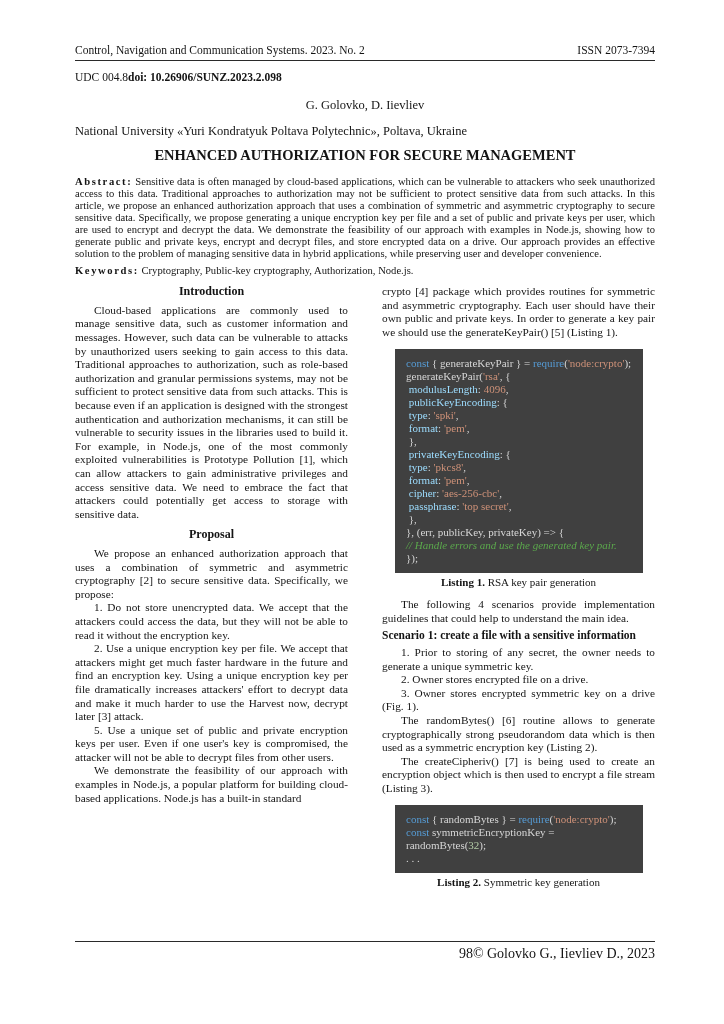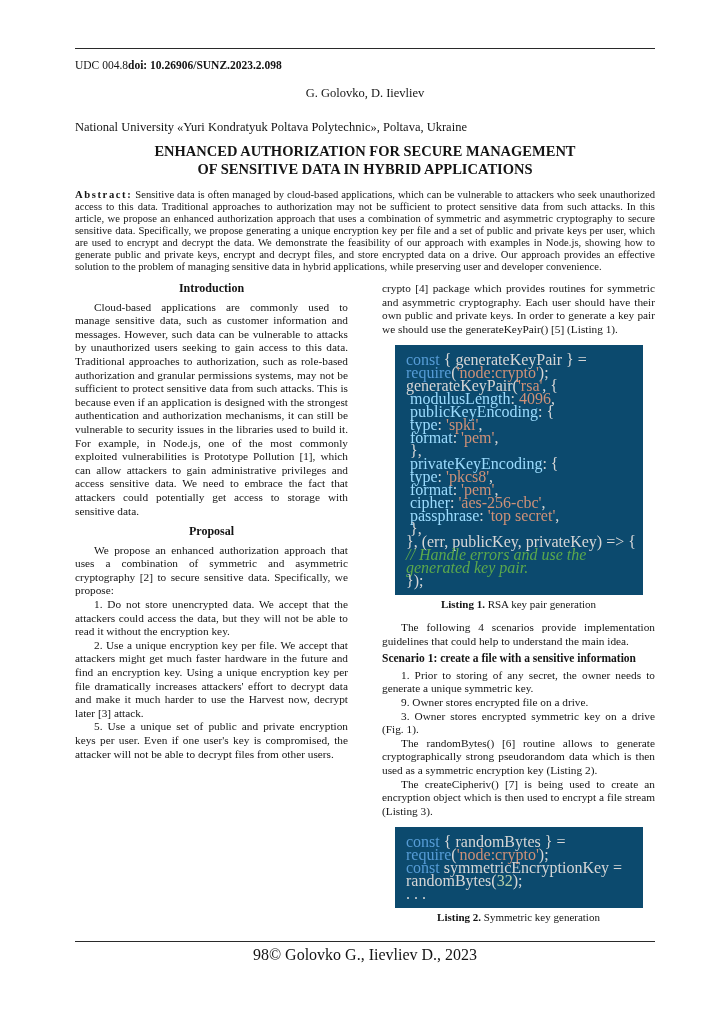--- a/index.html
+++ b/index.html
@@ -3,89 +3,97 @@
 <meta charset="utf-8">
 <style>
   html,body{margin:0;padding:0;background:#ffffff;}
   body{width:724px;height:1024px;position:relative;font-family:"Liberation Serif","DejaVu Serif",serif;color:#141414;}
   .page{position:absolute;inset:0;padding:44px 69px 0 75px;box-sizing:border-box;}
   .head-row{display:flex;justify-content:space-between;font-size:11.5px;align-items:baseline;}
   .head-rule{border:none;border-top:1.5px solid #2a2a2a;margin:4px 0 0 0;}
   .udc-row{display:flex;justify-content:flex-start;font-size:11.5px;margin-top:10px;}
   .doi{font-weight:bold;}
   .authors{margin-top:15px;font-size:12.5px;text-align:center;}
-  .affiliation{margin-top:19px;font-size:12.5px;}
+  .affiliation{margin-top:11px;font-size:12.5px;}
   .title{text-align:center;font-size:14.5px;line-height:17.5px;font-weight:bold;margin:8px 0 11px 0;}
   .abstract{font-size:10.6px;line-height:12px;text-align:justify;margin:0 0 5px 0;}
   .spaced-label{font-weight:bold;letter-spacing:1.6px;}
   .keywords{font-size:10.6px;line-height:11.8px;margin:0;}
   .columns{display:flex;gap:34px;margin-top:9px;}
   .col{width:278px;font-size:11.3px;line-height:13.6px;text-align:justify;}
   .col > :first-child{margin-top:0;}
   .col-heading{text-align:center;font-weight:bold;font-size:12px;margin:7px 0 5px 0;}
   .scenario-heading{font-weight:bold;font-size:11.5px;margin:4px 0 3px 0;text-align:left;}
   .para{margin:0;text-indent:19px;}
   .para.no-indent{text-indent:0;}
-  .code-box{background:#0c4a6e;margin:9px 0 3px 13px;width:248px;box-sizing:border-box;padding:8px 6px 8px 11px;font-size:16px;line-height:13px;text-align:left;white-space:pre-wrap;}
+  .code-box{background:#404040;margin:9px 0 3px 13px;width:248px;box-sizing:border-box;padding:8px 6px 8px 11px;font-size:11px;line-height:13px;text-align:left;white-space:pre-wrap;}
   .code-line{min-height:13px;}
   .tok-kw{color:#569cd6;}
   .tok-pl{color:#d6d6d6;}
   .tok-prop{color:#9cdcfe;}
   .tok-str{color:#ce9178;}
   .tok-num{color:#b5cea8;}
   .tok-com{color:#5ba84c;font-style:italic;}
   .caption{text-align:center;font-size:11px;margin:3px 0 9px 0;text-indent:0;}
   .footer{position:absolute;top:941px;left:75px;right:69px;}
   .foot-rule{border:none;border-top:1.2px solid #2a2a2a;margin:0;}
-  .foot-row{display:flex;justify-content:center;font-size:16px;margin-top:4px;}
+  .foot-row{display:flex;justify-content:flex-end;font-size:14px;margin-top:4px;}
 </style>
 </head>
 <body>
 
 <div class="page">
 
+  <div class="head-row">
+    <span>Control, Navigation and Communication Systems. 2023. No. 2</span>
+    <span>ISSN 2073-7394</span>
+  </div>
   <hr class="head-rule">
 
   <div class="udc-row">
     <span>UDC 004.8</span>
     <span class="doi">doi: 10.26906/SUNZ.2023.2.098</span>
   </div>
 
   <div class="authors">G. Golovko, D. Iievliev</div>
   <div class="affiliation">National University «Yuri Kondratyuk Poltava Polytechnic», Poltava, Ukraine</div>
 
   <div class="title">
     <span>ENHANCED AUTHORIZATION FOR SECURE MANAGEMENT</span><br>
-    <span>OF SENSITIVE DATA IN HYBRID APPLICATIONS</span>
   </div>
 
   <p class="abstract">
     <span class="spaced-label">Abstract:</span>
     <span>Sensitive data is often managed by cloud-based applications, which can be vulnerable to attackers who seek unauthorized access to this data. Traditional approaches to authorization may not be sufficient to protect sensitive data from such attacks. In this article, we propose an enhanced authorization approach that uses a combination of symmetric and asymmetric cryptography to secure sensitive data. Specifically, we propose generating a unique encryption key per file and a set of public and private keys per user, which are used to encrypt and decrypt the data. We demonstrate the feasibility of our approach with examples in Node.js, showing how to generate public and private keys, encrypt and decrypt files, and store encrypted data on a drive. Our approach provides an effective solution to the problem of managing sensitive data in hybrid applications, while preserving user and developer convenience.</span>
   </p>
 
+  <p class="keywords">
+    <span class="spaced-label">Keywords:</span>
+    <span>Cryptography, Public-key cryptography, Authorization, Node.js.</span>
+  </p>
 
   <div class="columns">
     <div class="col">
         <div class="col-heading">Introduction</div>
         <p class="para">Cloud-based applications are commonly used to manage sensitive data, such as customer information and messages. However, such data can be vulnerable to attacks by unauthorized users seeking to gain access to this data. Traditional approaches to authorization, such as role-based authorization and granular permissions systems, may not be sufficient to protect sensitive data from such attacks. This is because even if an application is designed with the strongest authentication and authorization mechanisms, it can still be vulnerable to security issues in the libraries used to build it. For example, in Node.js, one of the most commonly exploited vulnerabilities is Prototype Pollution [1], which can allow attackers to gain administrative privileges and access sensitive data. We need to embrace the fact that attackers could potentially get access to storage with sensitive data.</p>
         <div class="col-heading">Proposal</div>
         <p class="para">We propose an enhanced authorization approach that uses a combination of symmetric and asymmetric cryptography [2] to secure sensitive data. Specifically, we propose:</p>
         <p class="para">1.  Do not store unencrypted data. We accept that the attackers could access the data, but they will not be able to read it without the encryption key.</p>
         <p class="para">2.  Use a unique encryption key per file. We accept that attackers might get much faster hardware in the future and find an encryption key. Using a unique encryption key per file dramatically increases attackers' effort to decrypt data and make it much harder to use the Harvest now, decrypt later [3] attack.</p>
         <p class="para">5.  Use a unique set of public and private encryption keys per user. Even if one user's key is compromised, the attacker will not be able to decrypt files from other users.</p>
+        <p class="para">We demonstrate the feasibility of our approach with examples in Node.js, a popular platform for building cloud-based applications. Node.js has a built-in standard</p>
       </div>
     <div class="col">
         <p class="para no-indent">crypto [4] package which provides routines for symmetric and asymmetric cryptography. Each user should have their own public and private keys. In order to generate a key pair we should use the generateKeyPair() [5] (Listing 1).</p>
         <div class="code-box"><div class="code-line"><span class="tok-kw">const</span><span class="tok-pl"> { generateKeyPair } = </span><span class="tok-kw">require</span><span class="tok-pl">(</span><span class="tok-str">'node:crypto'</span><span class="tok-pl">);</span></div><div class="code-line"><span class="tok-pl">generateKeyPair(</span><span class="tok-str">'rsa'</span><span class="tok-pl">, {</span></div><div class="code-line"><span class="tok-pl"> </span><span class="tok-prop">modulusLength</span><span class="tok-pl">: </span><span class="tok-str">4096</span><span class="tok-pl">,</span></div><div class="code-line"><span class="tok-pl"> </span><span class="tok-prop">publicKeyEncoding</span><span class="tok-pl">: {</span></div><div class="code-line"><span class="tok-pl"> </span><span class="tok-prop">type</span><span class="tok-pl">: </span><span class="tok-str">'spki'</span><span class="tok-pl">,</span></div><div class="code-line"><span class="tok-pl"> </span><span class="tok-prop">format</span><span class="tok-pl">: </span><span class="tok-str">'pem'</span><span class="tok-pl">,</span></div><div class="code-line"><span class="tok-pl"> },</span></div><div class="code-line"><span class="tok-pl"> </span><span class="tok-prop">privateKeyEncoding</span><span class="tok-pl">: {</span></div><div class="code-line"><span class="tok-pl"> </span><span class="tok-prop">type</span><span class="tok-pl">: </span><span class="tok-str">'pkcs8'</span><span class="tok-pl">,</span></div><div class="code-line"><span class="tok-pl"> </span><span class="tok-prop">format</span><span class="tok-pl">: </span><span class="tok-str">'pem'</span><span class="tok-pl">,</span></div><div class="code-line"><span class="tok-pl"> </span><span class="tok-prop">cipher</span><span class="tok-pl">: </span><span class="tok-str">'aes-256-cbc'</span><span class="tok-pl">,</span></div><div class="code-line"><span class="tok-pl"> </span><span class="tok-prop">passphrase</span><span class="tok-pl">: </span><span class="tok-str">'top secret'</span><span class="tok-pl">,</span></div><div class="code-line"><span class="tok-pl"> },</span></div><div class="code-line"><span class="tok-pl">}, (err, publicKey, privateKey) =&gt; {</span></div><div class="code-line"><span class="tok-com">// Handle errors and use the generated key pair.</span></div><div class="code-line"><span class="tok-pl">});</span></div></div>
         <div class="caption"><b>Listing 1.</b><span> RSA key pair generation</span></div>
         <p class="para">The following 4 scenarios provide implementation guidelines that could help to understand the main idea.</p>
         <div class="scenario-heading">Scenario 1: create a file with a sensitive information</div>
         <p class="para">1.  Prior to storing of any secret, the owner needs to generate a unique symmetric key.</p>
-        <p class="para">9.  Owner stores encrypted file on a drive.</p>
+        <p class="para">2.  Owner stores encrypted file on a drive.</p>
         <p class="para">3.  Owner stores encrypted symmetric key on a drive (Fig. 1).</p>
         <p class="para">The randomBytes() [6] routine allows to generate cryptographically strong pseudorandom data which is then used as a symmetric encryption key (Listing 2).</p>
         <p class="para">The createCipheriv() [7] is being used to create an encryption object which is then used to encrypt a file stream (Listing 3).</p>
         <div class="code-box"><div class="code-line"><span class="tok-kw">const</span><span class="tok-pl"> { randomBytes } = </span><span class="tok-kw">require</span><span class="tok-pl">(</span><span class="tok-str">'node:crypto'</span><span class="tok-pl">);</span></div><div class="code-line"><span class="tok-kw">const</span><span class="tok-pl"> symmetricEncryptionKey = randomBytes(</span><span class="tok-num">32</span><span class="tok-pl">);</span></div><div class="code-line"><span class="tok-pl">. . .</span></div></div>
         <div class="caption"><b>Listing 2.</b><span> Symmetric key generation</span></div>
       </div>
   </div>
 
   <div class="footer">
     <hr class="foot-rule">

